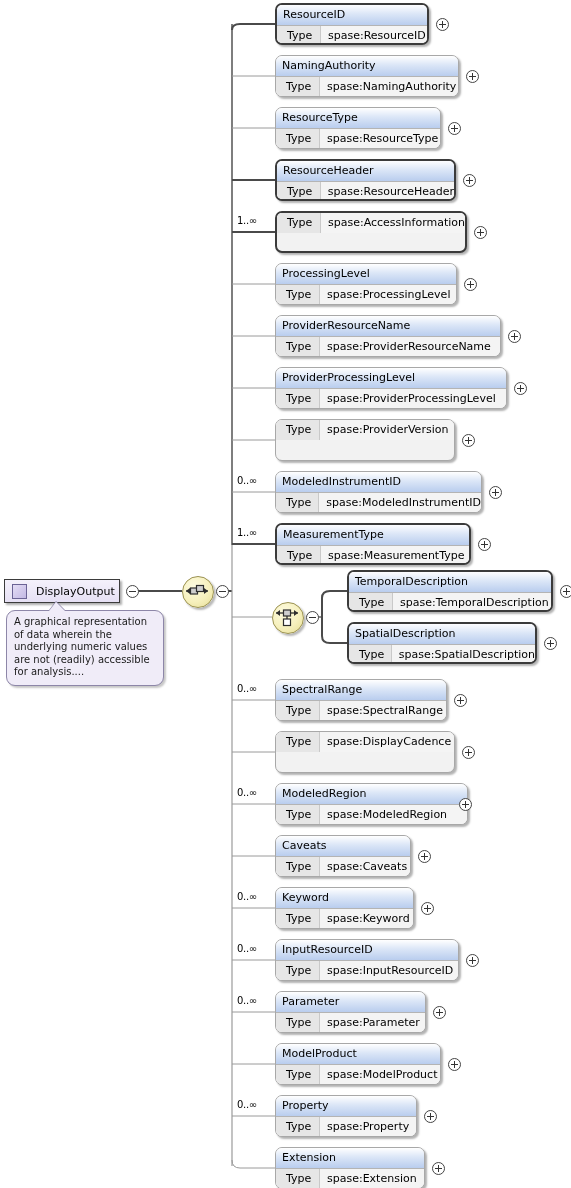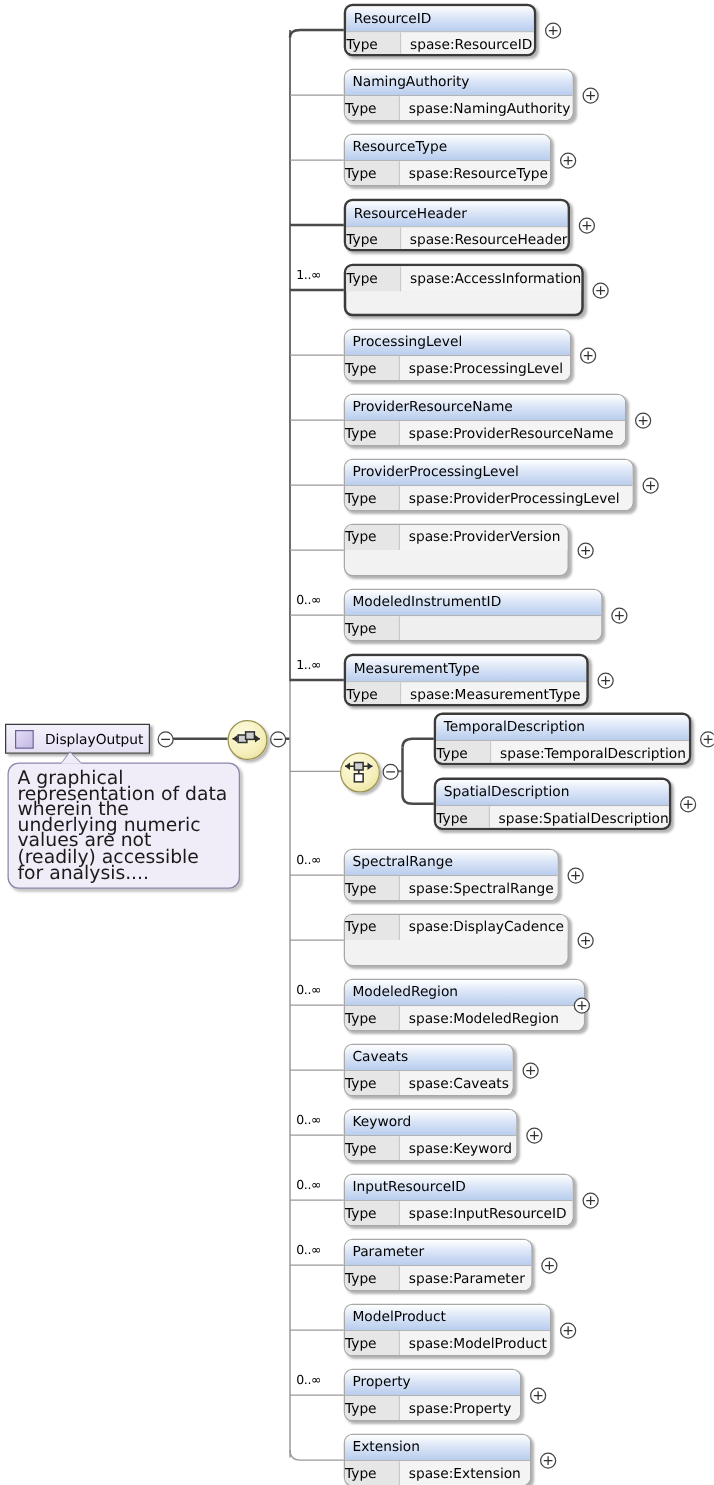--- a/index.html
+++ b/index.html
@@ -42,21 +42,21 @@
   }
   .node .row{
     height:20px;line-height:20px;
     display:flex;
     font-size:11px;
     background:#efefef;
     white-space:nowrap;
   }
   .node .row .k{
     width:44px;
-    padding-left:0;
+    padding-left:10px;
     box-sizing:border-box;
     border-right:1px solid #c9c9c9;
     background:#e6e6e6;
     color:#000;
   }
   .node .row .v{
     padding-left:7px;
     background:#f4f4f4;
     color:#000;
     flex:1;
@@ -118,27 +118,27 @@
     flex:0 0 auto;
   }
   #root-el .lbl{
     margin-left:9px;font-size:11px;color:#000;white-space:nowrap;
   }
 
   
   #anno{
     position:absolute;
     left:6px;top:610px;
-    width:186px;
+    width:158px;
     box-sizing:border-box;
     border:1px solid #8d86a8;
     border-radius:9px;
     background:#f0ecf8;
     padding:5px 7px 6px 7px;
-    font-size:15px;
+    font-size:10px;
     line-height:12.6px;
     color:#1a1a1a;
     box-shadow:2px 2px 2px rgba(0,0,0,0.22);
   }
   #anno .tip{
     position:absolute;left:42px;top:-9px;
     width:0;height:0;
     border-left:7px solid transparent;
     border-right:9px solid transparent;
     border-bottom:9px solid #f0ecf8;
@@ -315,20 +315,21 @@
         <div class="row">
           <div class="k">Type</div>
           <div class="v">spase:ProviderVersion</div>
         </div>
       </div>
       <div class="plus" style="left: 462px; top: 433.5px;"></div>
       <div class="node optional" style="left: 275px; top: 471px; width: 207px; height: 42px;">
         <div class="ttl">ModeledInstrumentID</div>
         <div class="row">
           <div class="k">Type</div>
+          <div class="v">spase:ModeledInstrumentID</div>
         </div>
       </div>
       <div class="plus" style="left: 489px; top: 485.5px;"></div>
       <div class="card" style="left: 237px; top: 475px;">0..∞</div>
       <div class="node required" style="left: 275px; top: 523px; width: 196px; height: 42px;">
         <div class="ttl">MeasurementType</div>
         <div class="row">
           <div class="k">Type</div>
           <div class="v">spase:MeasurementType</div>
         </div>

